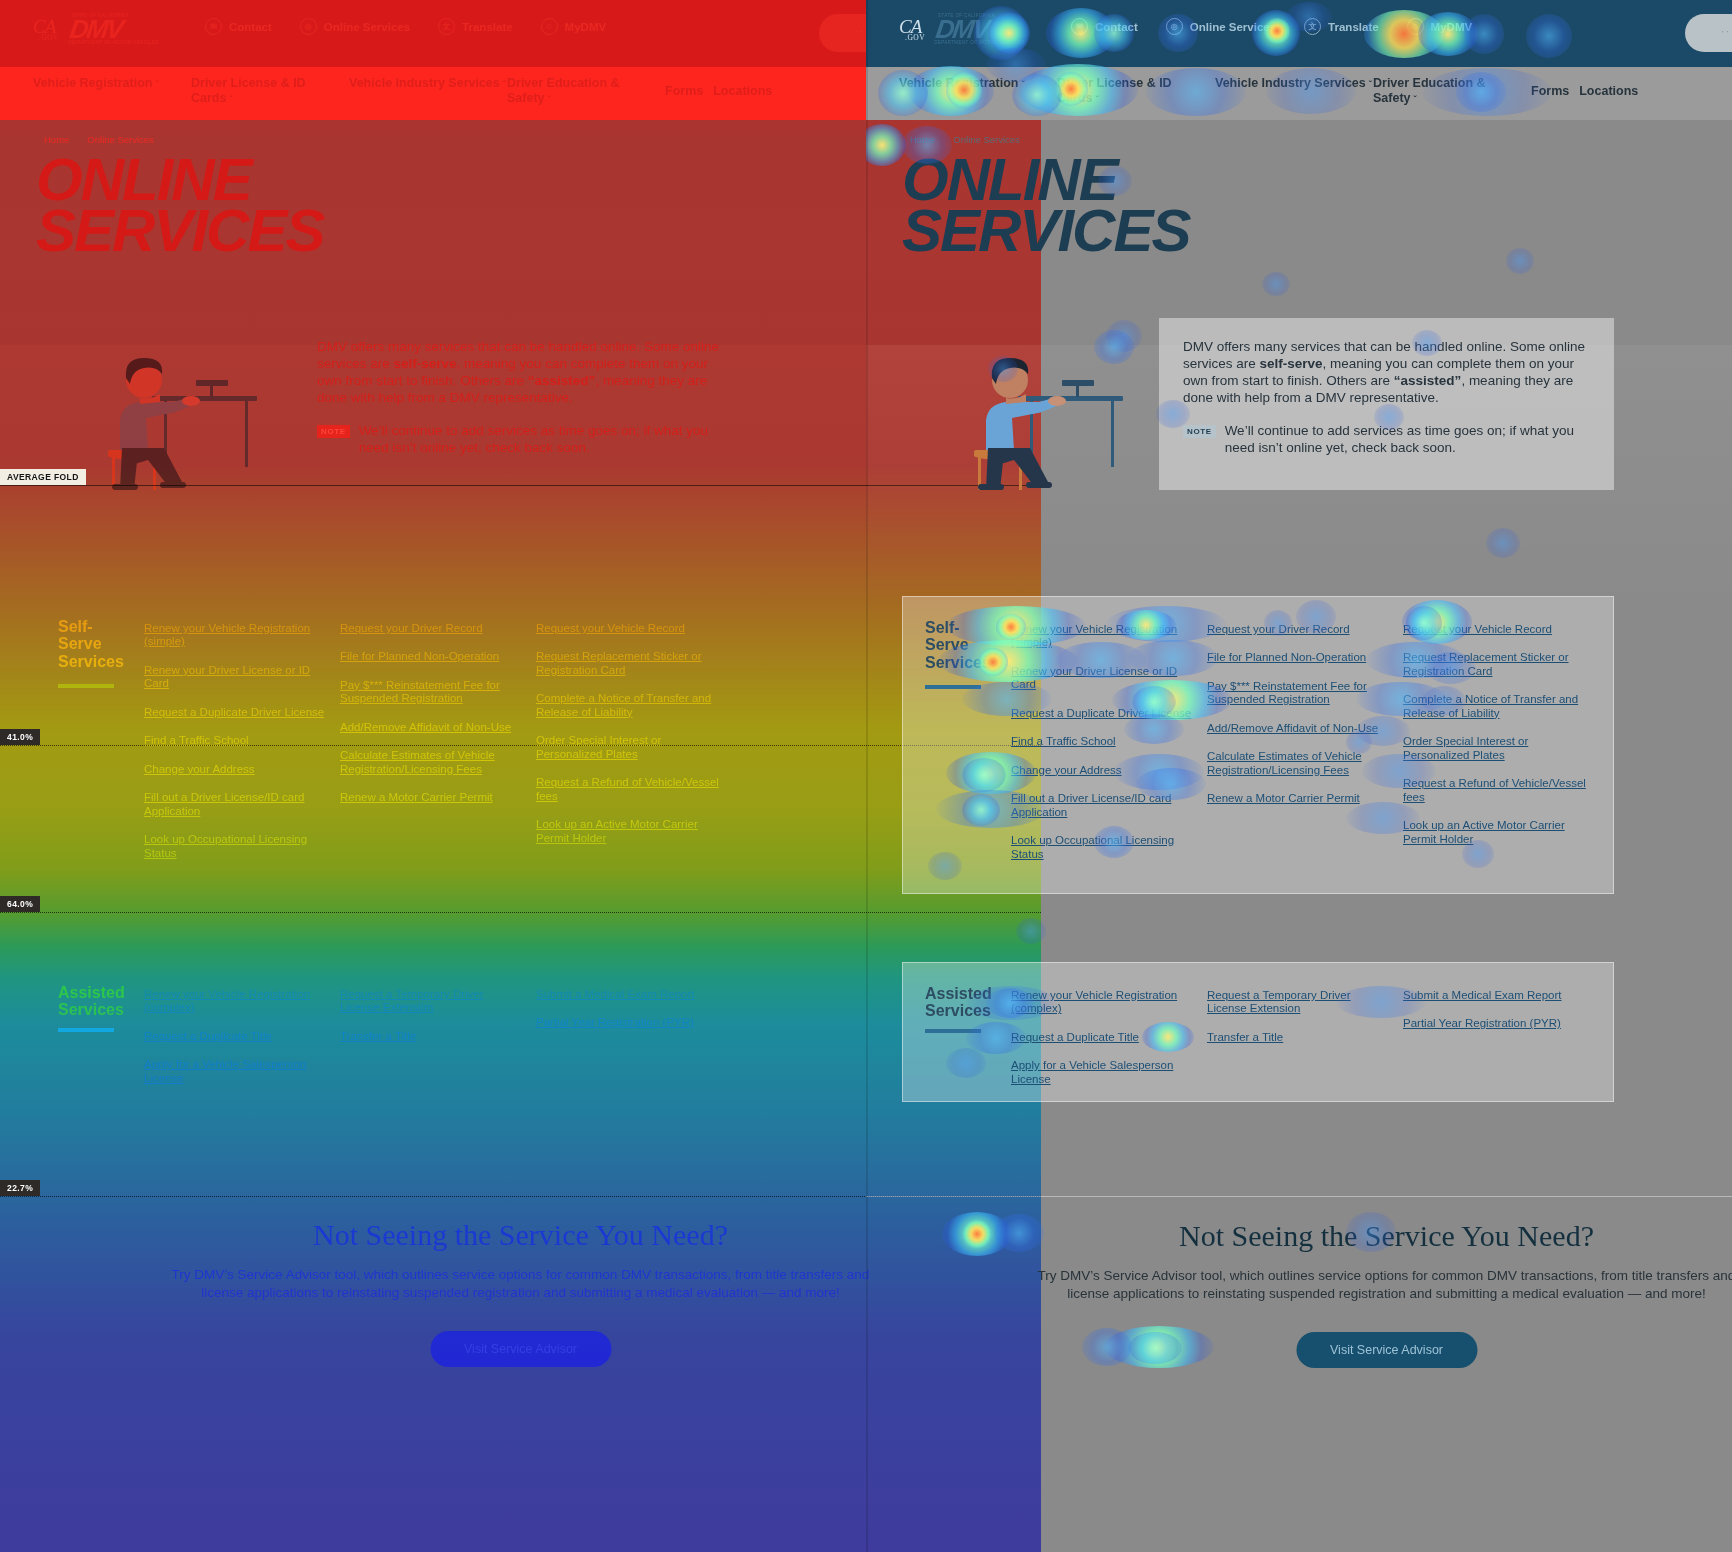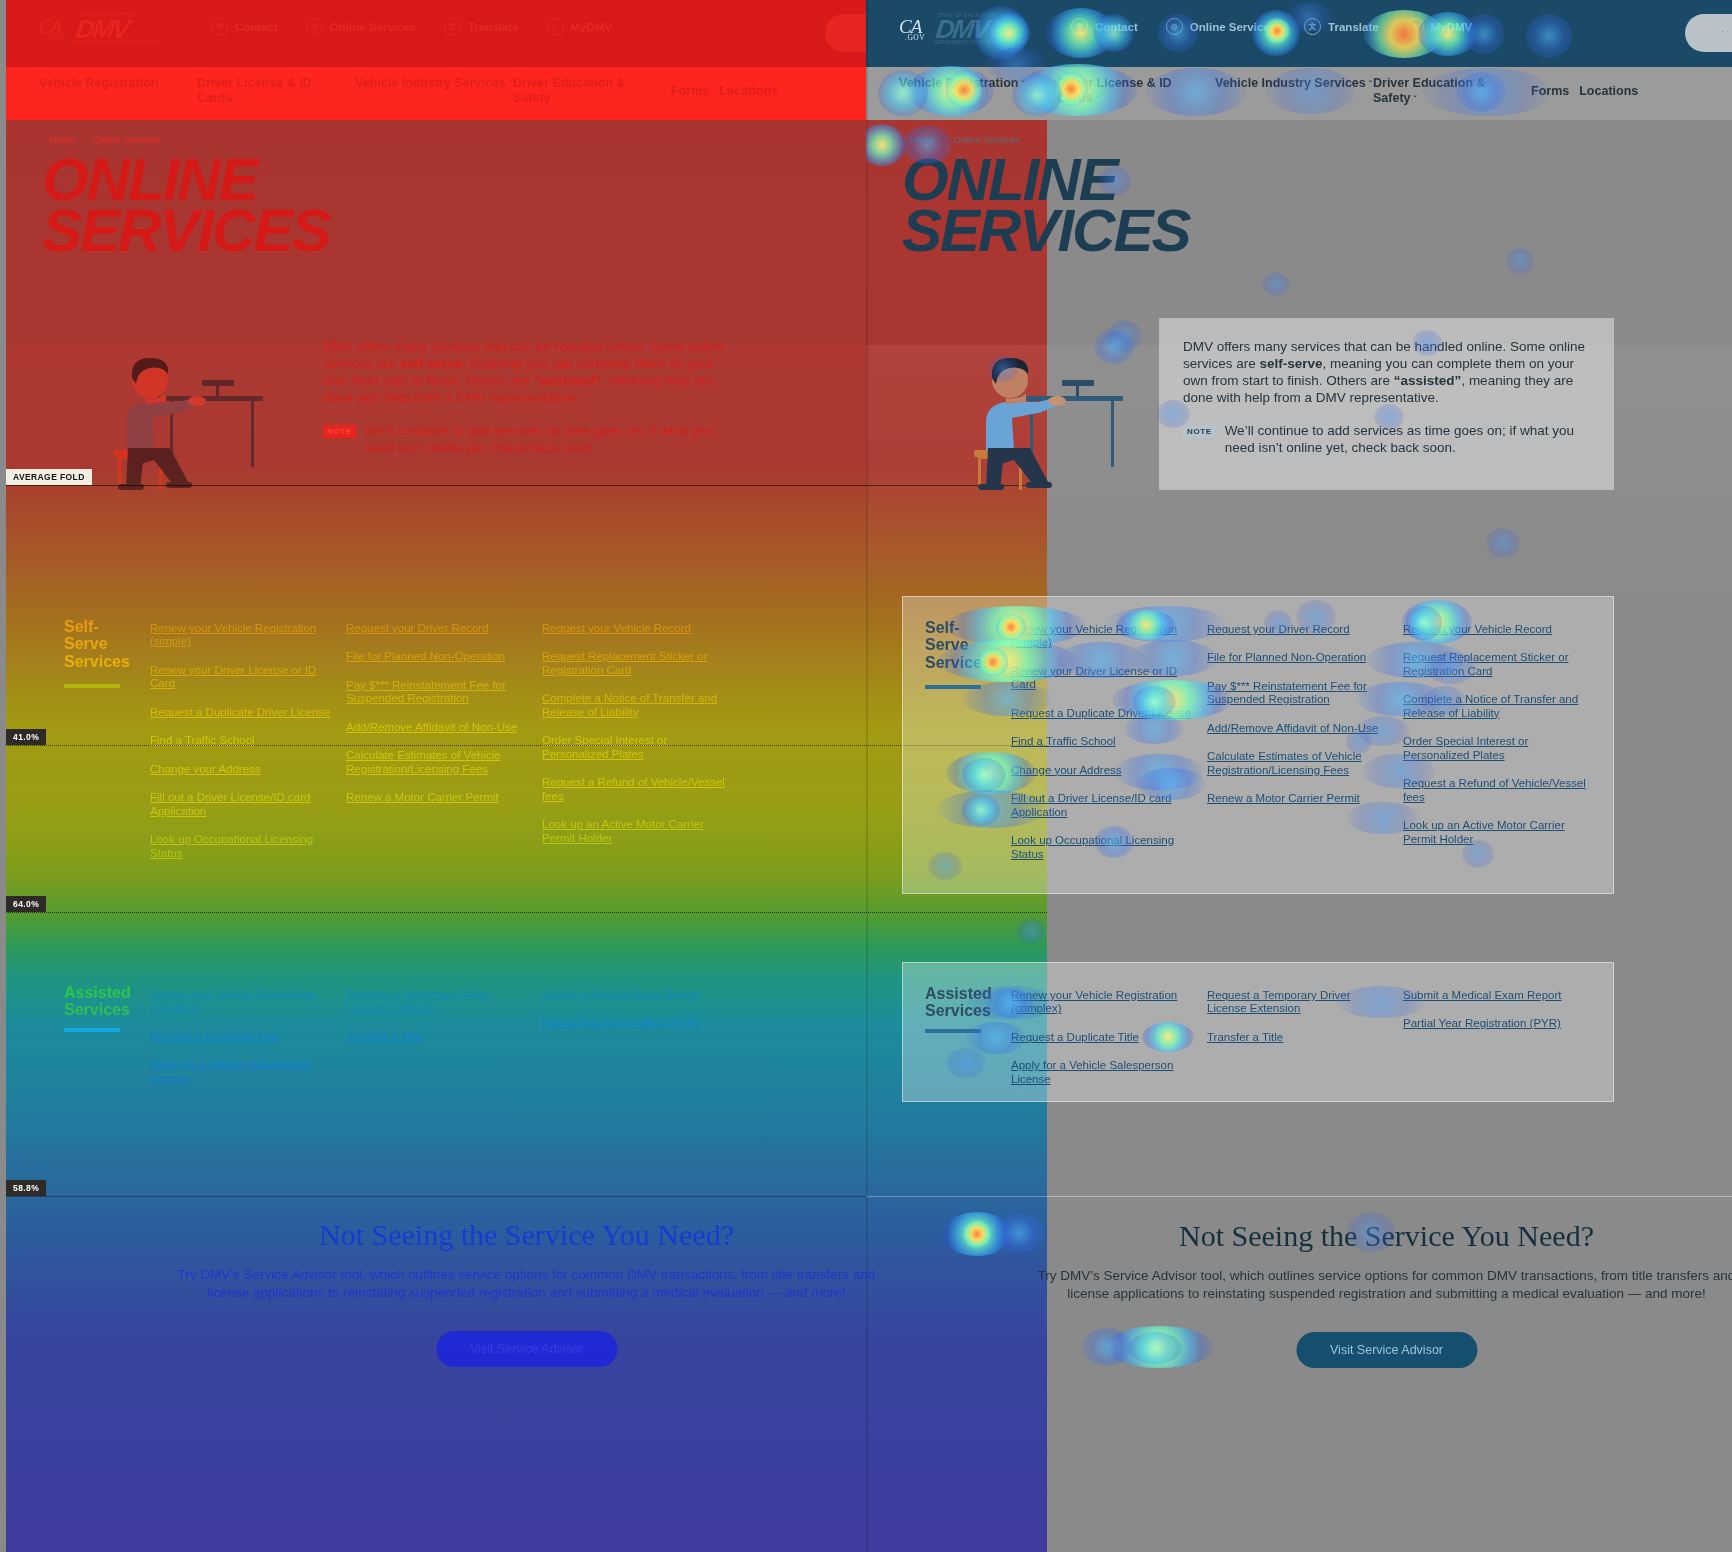--- a/index.html
+++ b/index.html
@@ -3,21 +3,21 @@
 <meta charset="utf-8">
 <style>
   * { box-sizing: border-box; margin:0; padding:0; }
   html,body { background:#fff; }
   body { font-family:"Liberation Sans", sans-serif; }
 
   .stage { position:relative; width:1732px; height:1552px; overflow:hidden; background:#8a8a8a; }
 
   
   .panel { position:absolute; top:0; width:1041px; height:1552px; overflow:hidden; }
-  .panel.left  { left:6px; }
+  .panel.left  { left:0; }
   .panel.right { left:866px; }
 
   .page { position:absolute; inset:0; }
 
   
   .topbar { position:absolute; top:0; left:0; width:100%; height:67px; }
   .left  .topbar { background:#c8252c; }
   .right .topbar { background:#1b4a68; }
 
   .brand { position:absolute; left:33px; top:14px; display:flex; align-items:center; gap:11px; }
@@ -358,21 +358,21 @@
     <div class="fold pct" style="top:745px">
       <div class="line"></div>
       <div class="tag">41.0%</div>
     </div>
     <div class="fold pct" style="top:912px">
       <div class="line"></div>
       <div class="tag">64.0%</div>
     </div>
     <div class="fold pct" style="top:1196px">
       <div class="line"></div>
-      <div class="tag">58.8%</div>
+      <div class="tag">22.7%</div>
     </div>
   </div>
 
   <div class="panel right">
     <div class="page">
 
       <div class="topbar">
         <div class="brand">
           <div class="ca-logo">
             <span>CA</span><small>.GOV</small>

